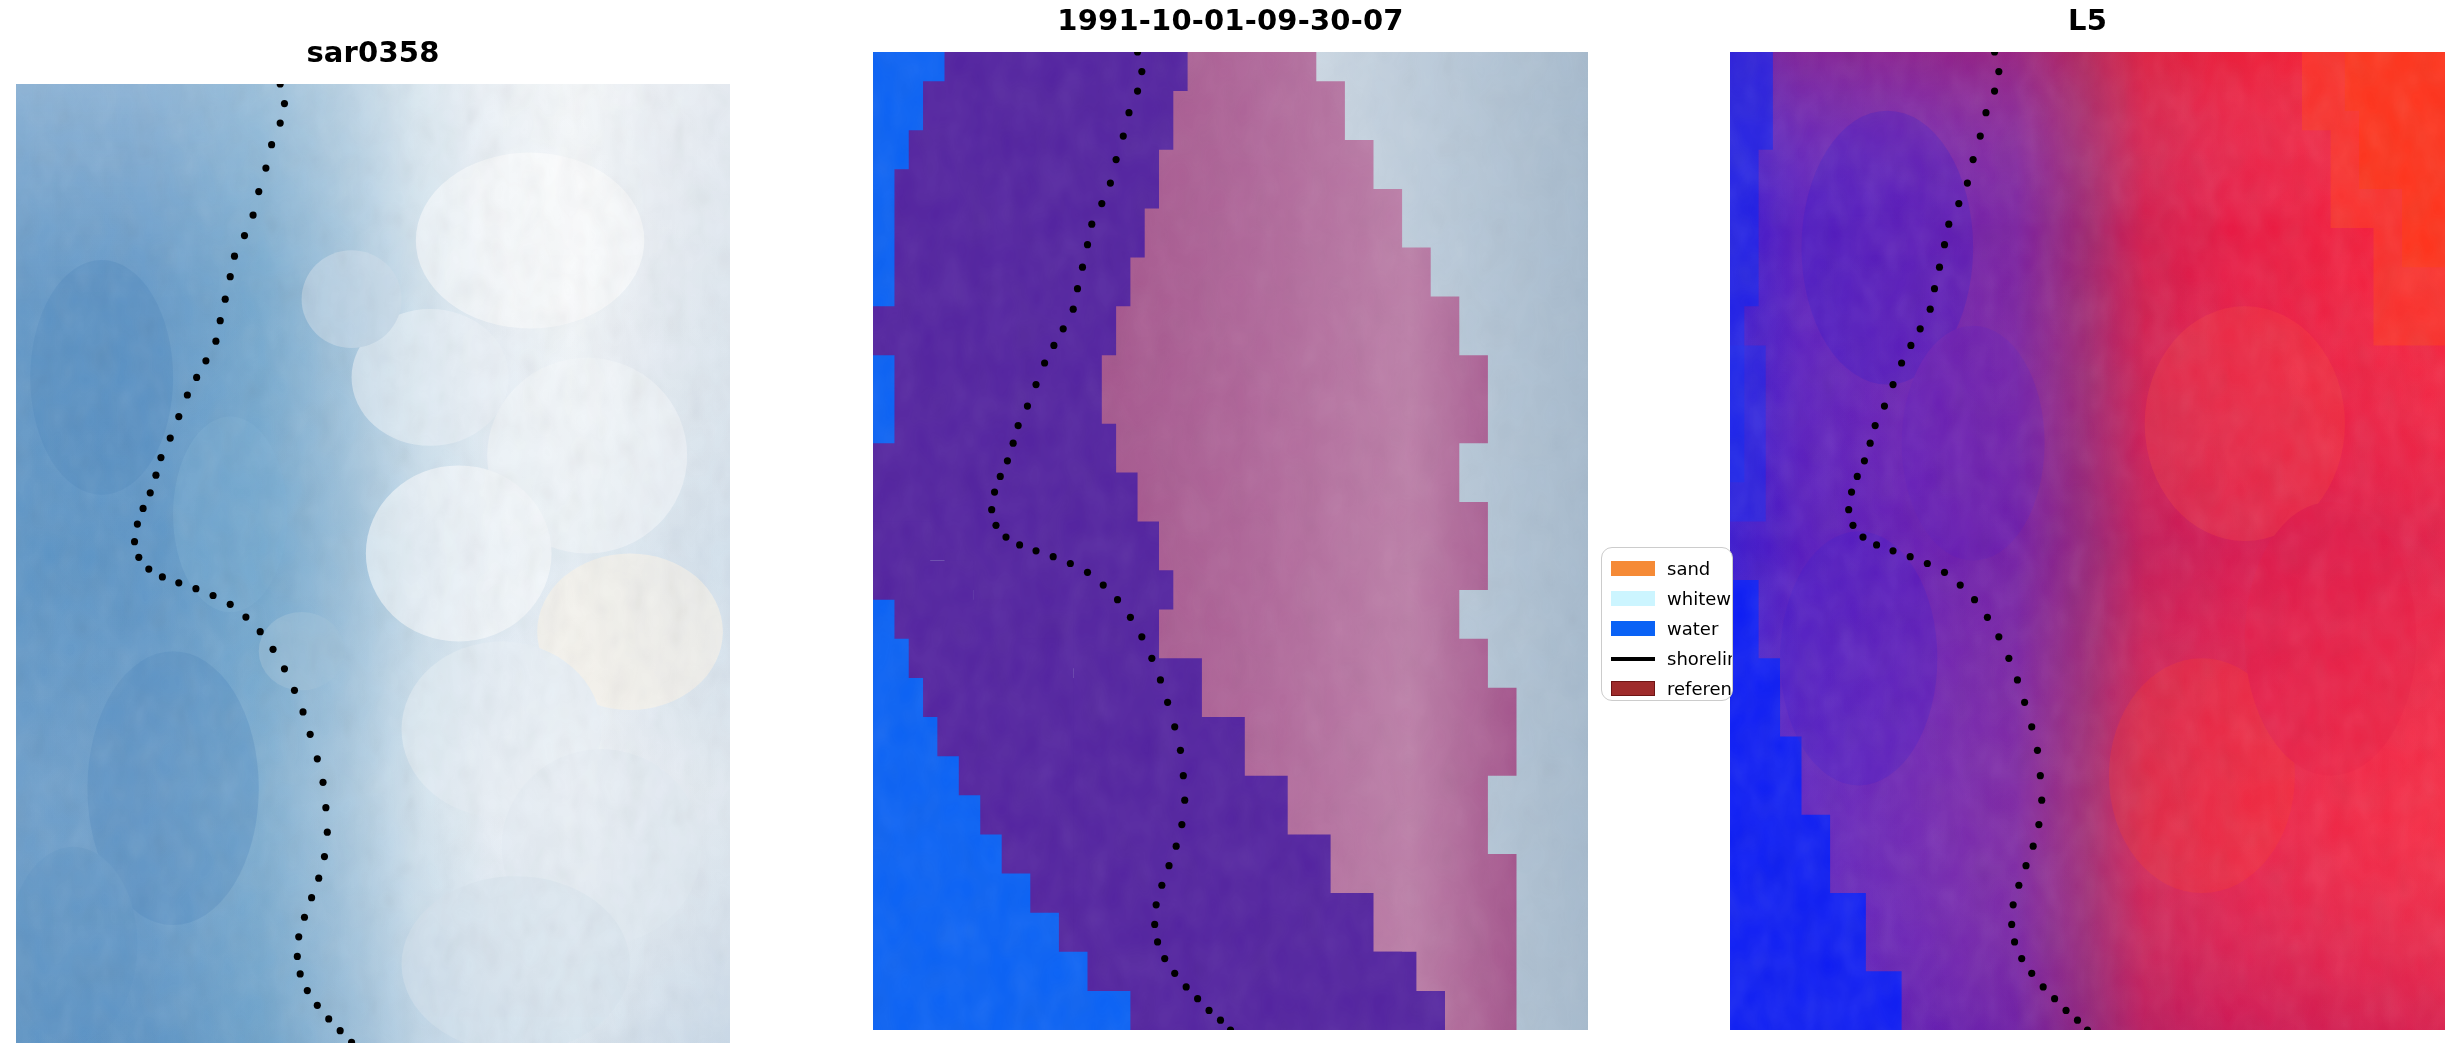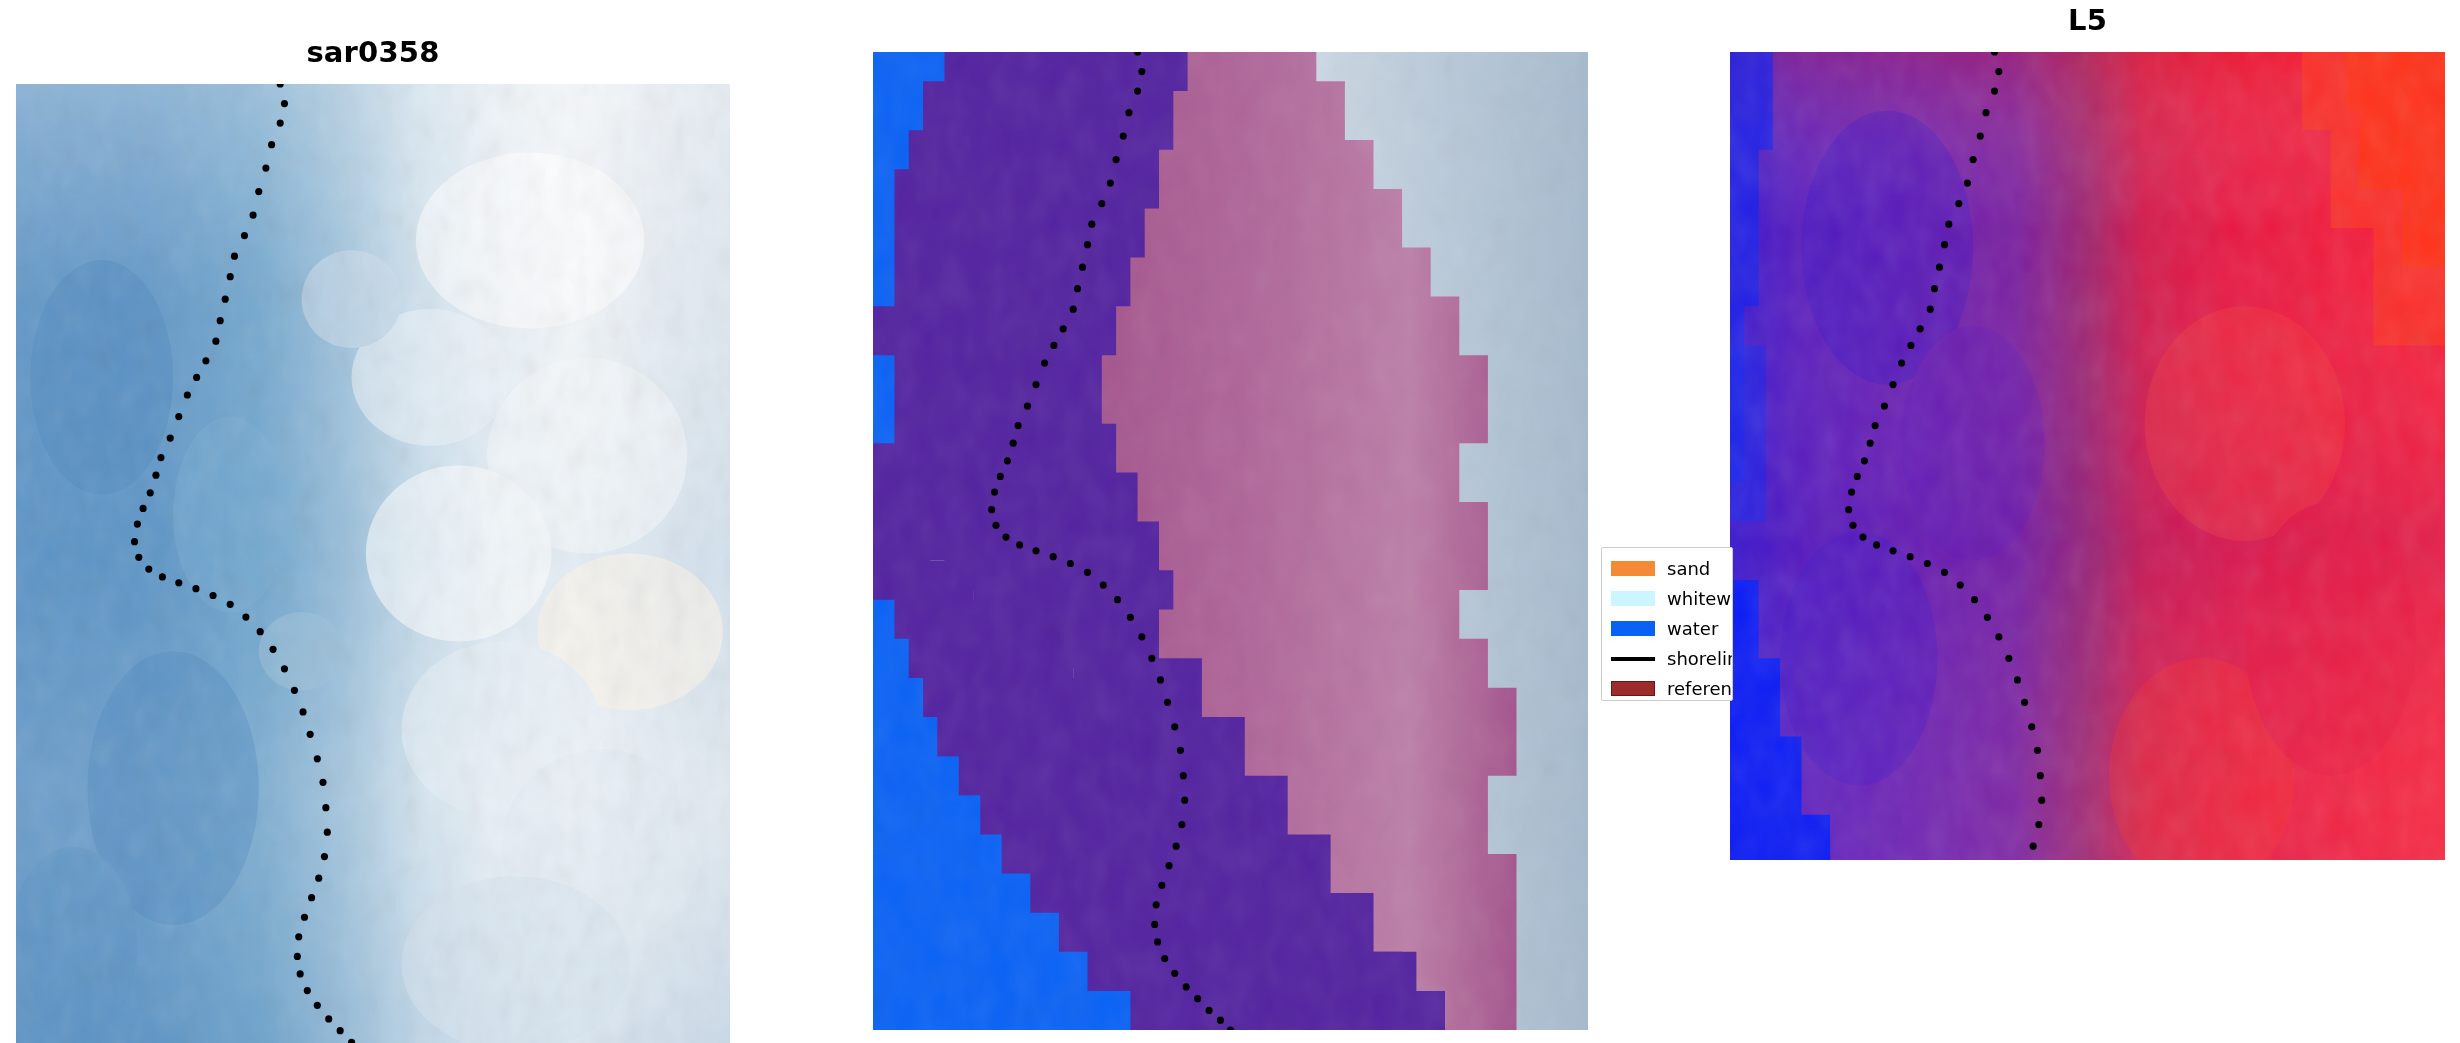--- a/index.html
+++ b/index.html
@@ -56,21 +56,21 @@
 
   
   #legend {
     position: absolute;
     left: 1601px;
     top: 547px;
     width: 132px;
     height: 154px;
     background: #ffffff;
     border: 1px solid #cccccc;
-    border-radius: 2px;
+    border-radius: 11px;
     box-sizing: border-box;
     overflow: hidden;
     z-index: 5;
   }
   .legend-row {
     position: absolute;
     left: 9px;
     height: 19px;
     display: flex;
     align-items: center;
@@ -211,20 +211,21 @@
           <ellipse cx="43.800" cy="95.600" rx="0.50" ry="0.37" fill="#000000"></ellipse>
           <ellipse cx="45.400" cy="96.800" rx="0.50" ry="0.37" fill="#000000"></ellipse>
           <ellipse cx="47.000" cy="98.000" rx="0.50" ry="0.37" fill="#000000"></ellipse>
           <ellipse cx="48.600" cy="99.000" rx="0.50" ry="0.37" fill="#000000"></ellipse>
           <ellipse cx="50.000" cy="100.000" rx="0.50" ry="0.37" fill="#000000"></ellipse>
         </svg>
     </div>
   </div>
 
   <div class="panel" id="p1" style="left: 873px; top: 0px; width: 715px; height: 1030px;">
+    <div class="panel-title">1991-10-01-09-30-07</div>
     <div class="panel-axes" id="ax1" style="left: 0px; top: 52px; width: 715px; height: 978px;">
       <div class="raster">
         <svg viewBox="0 0 100 100" preserveAspectRatio="none">
           <defs>
             <linearGradient id="g1land" x1="0" y1="0" x2="1" y2="0">
               <stop offset="0%" stop-color="#a4548c"></stop>
               <stop offset="40%" stop-color="#b0679a"></stop>
               <stop offset="75%" stop-color="#bc7fa8"></stop>
               <stop offset="100%" stop-color="#a4548c"></stop>
             </linearGradient>
@@ -336,21 +337,21 @@
           <ellipse cx="42.200" cy="94.200" rx="0.50" ry="0.37" fill="#000000"></ellipse>
           <ellipse cx="43.800" cy="95.600" rx="0.50" ry="0.37" fill="#000000"></ellipse>
           <ellipse cx="45.400" cy="96.800" rx="0.50" ry="0.37" fill="#000000"></ellipse>
           <ellipse cx="47.000" cy="98.000" rx="0.50" ry="0.37" fill="#000000"></ellipse>
           <ellipse cx="48.600" cy="99.000" rx="0.50" ry="0.37" fill="#000000"></ellipse>
           <ellipse cx="50.000" cy="100.000" rx="0.50" ry="0.37" fill="#000000"></ellipse>
         </svg>
     </div>
   </div>
 
-  <div class="panel" id="p2" style="left: 1730px; top: 0px; width: 715px; height: 860px;">
+  <div class="panel" id="p2" style="left: 1730px; top: 0px; width: 715px; height: 1030px;">
     <div class="panel-title">L5</div>
     <div class="panel-axes" id="ax2" style="left: 0px; top: 52px; width: 715px; height: 978px;">
       <div class="raster">
         <svg viewBox="0 0 100 100" preserveAspectRatio="none">
           <defs>
             <linearGradient id="g2ramp" x1="0" y1="0" x2="1" y2="0">
               <stop offset="0%" stop-color="#3a17cf"></stop>
               <stop offset="10%" stop-color="#5a1bbd"></stop>
               <stop offset="26%" stop-color="#6b1cb0"></stop>
               <stop offset="40%" stop-color="#7a1fa0"></stop>

